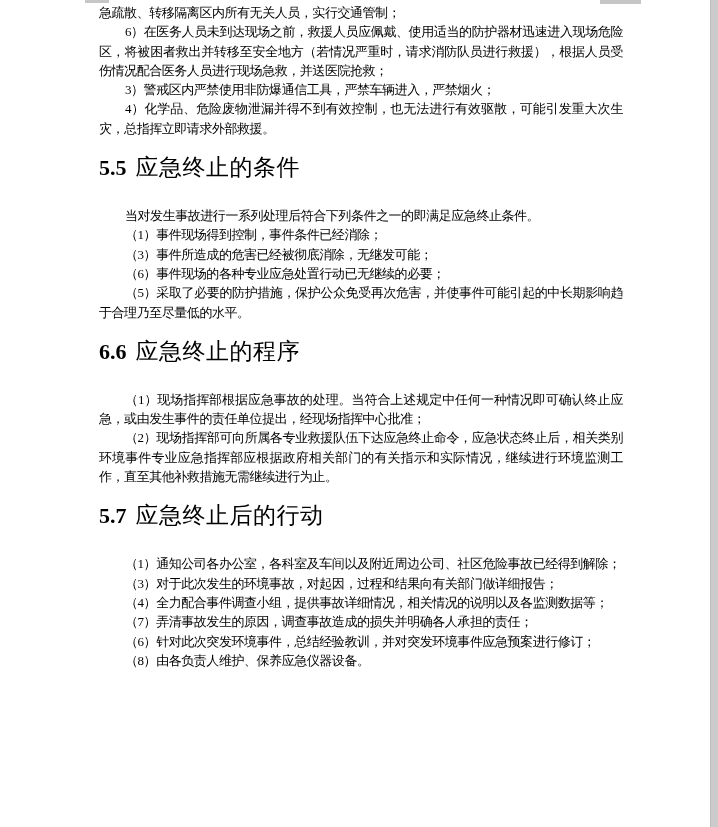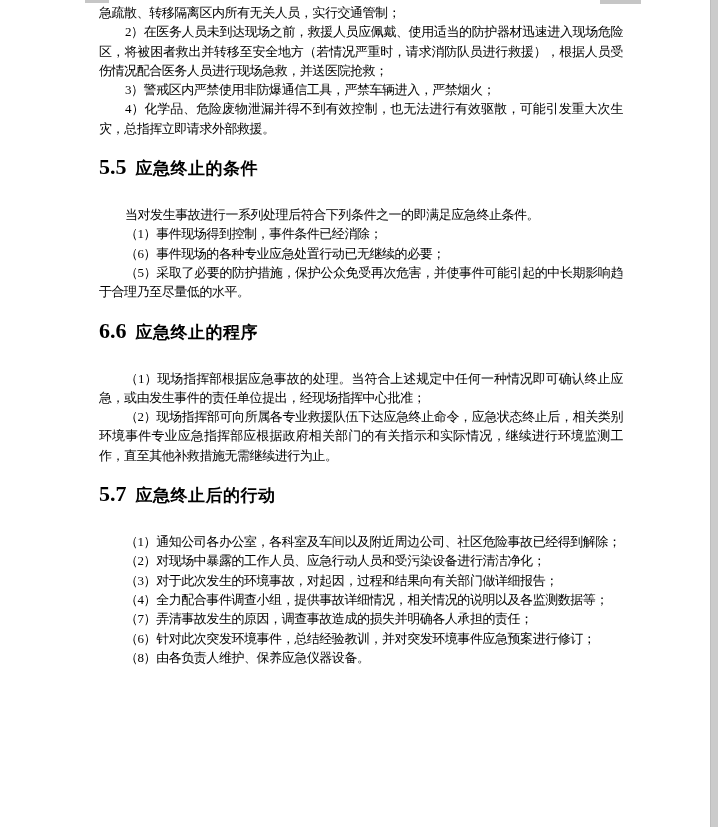--- a/index.html
+++ b/index.html
@@ -69,47 +69,47 @@
     letter-spacing: 0;
   }
   .heading .h-num {
     font-family: "Liberation Serif", serif;
     font-size: 22px;
     font-weight: bold;
     margin-right: 9px;
   }
   .heading .h-title {
     font-family: "Liberation Sans", sans-serif;
-    font-size: 17px;
-    font-weight: bold;
+    font-size: 23px;
+    font-weight: normal;
     letter-spacing: 0.5px;
   }
 </style>
 </head>
 <body>
 
 <div class="viewport">
   <div class="top-frag-a"></div>
   <div class="top-frag-b"></div>
   <div class="edge-strip"></div>
   <div class="doc" id="doc-root">
       <p class="para">急疏散、转移隔离区内所有无关人员，实行交通管制；</p>
-      <p class="para indent">2）在医务人员未到达现场之前，救援人员应佩戴、使用适当的防护器材迅速进入现场危险区，将被困者救出并转移至安全地方（若情况严重时，请求消防队员进行救援），根据人员受伤情况配合医务人员进行现场急救，并送医院抢救；</p>
+      <p class="para indent">6）在医务人员未到达现场之前，救援人员应佩戴、使用适当的防护器材迅速进入现场危险区，将被困者救出并转移至安全地方（若情况严重时，请求消防队员进行救援），根据人员受伤情况配合医务人员进行现场急救，并送医院抢救；</p>
       <p class="para indent">3）警戒区内严禁使用非防爆通信工具，严禁车辆进入，严禁烟火；</p>
       <p class="para indent">4）化学品、危险废物泄漏并得不到有效控制，也无法进行有效驱散，可能引发重大次生灾，总指挥立即请求外部救援。</p>
       <div class="heading"><span class="h-num">5.5</span><span class="h-title">应急终止的条件</span></div>
       <p class="para indent">当对发生事故进行一系列处理后符合下列条件之一的即满足应急终止条件。</p>
       <p class="para indent">（1）事件现场得到控制，事件条件已经消除；</p>
+      <p class="para indent">（3）事件所造成的危害已经被彻底消除，无继发可能；</p>
       <p class="para indent">（6）事件现场的各种专业应急处置行动已无继续的必要；</p>
       <p class="para indent">（5）采取了必要的防护措施，保护公众免受再次危害，并使事件可能引起的中长期影响趋于合理乃至尽量低的水平。</p>
       <div class="heading"><span class="h-num">6.6</span><span class="h-title">应急终止的程序</span></div>
       <p class="para indent">（1）现场指挥部根据应急事故的处理。当符合上述规定中任何一种情况即可确认终止应急，或由发生事件的责任单位提出，经现场指挥中心批准；</p>
       <p class="para indent">（2）现场指挥部可向所属各专业救援队伍下达应急终止命令，应急状态终止后，相关类别环境事件专业应急指挥部应根据政府相关部门的有关指示和实际情况，继续进行环境监测工作，直至其他补救措施无需继续进行为止。</p>
       <div class="heading"><span class="h-num">5.7</span><span class="h-title">应急终止后的行动</span></div>
       <p class="para indent">（1）通知公司各办公室，各科室及车间以及附近周边公司、社区危险事故已经得到解除；</p>
-      <p class="para indent">（2）对现场中暴露的工作人员、应急行动人员和受污染设备进行清洁净化；</p>
       <p class="para indent">（3）对于此次发生的环境事故，对起因，过程和结果向有关部门做详细报告；</p>
       <p class="para indent">（4）全力配合事件调查小组，提供事故详细情况，相关情况的说明以及各监测数据等；</p>
       <p class="para indent">（7）弄清事故发生的原因，调查事故造成的损失并明确各人承担的责任；</p>
       <p class="para indent">（6）针对此次突发环境事件，总结经验教训，并对突发环境事件应急预案进行修订；</p>
       <p class="para indent">（8）由各负责人维护、保养应急仪器设备。</p>
     </div>
 </div>
 
 </body></html>

